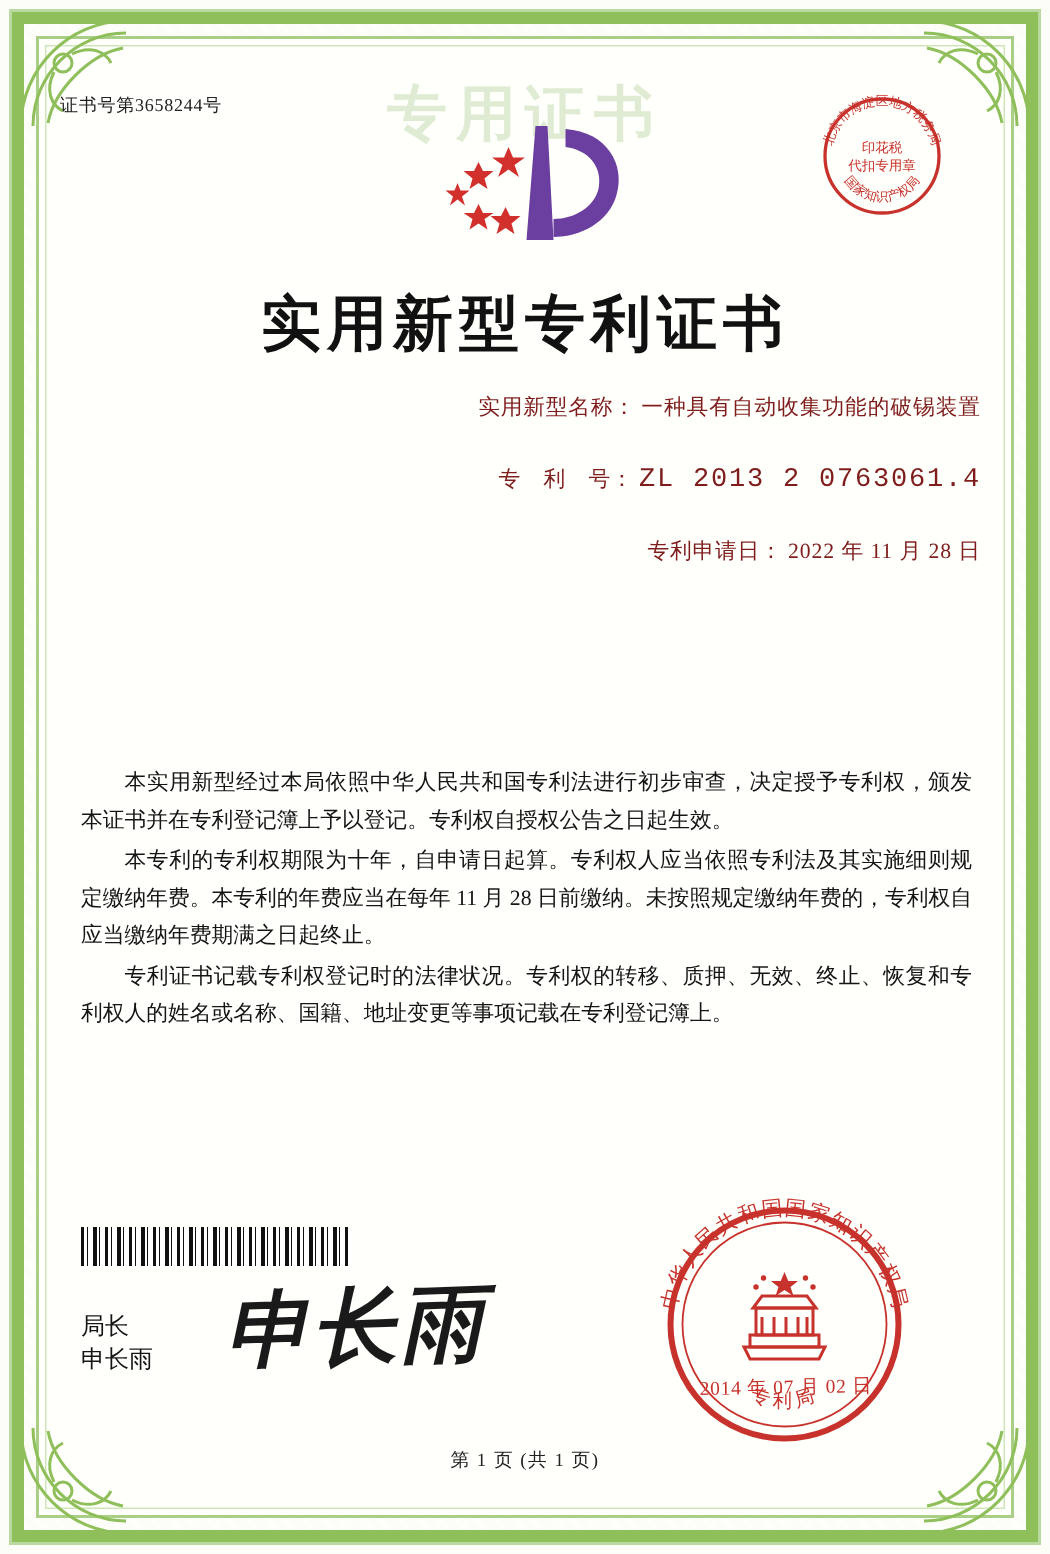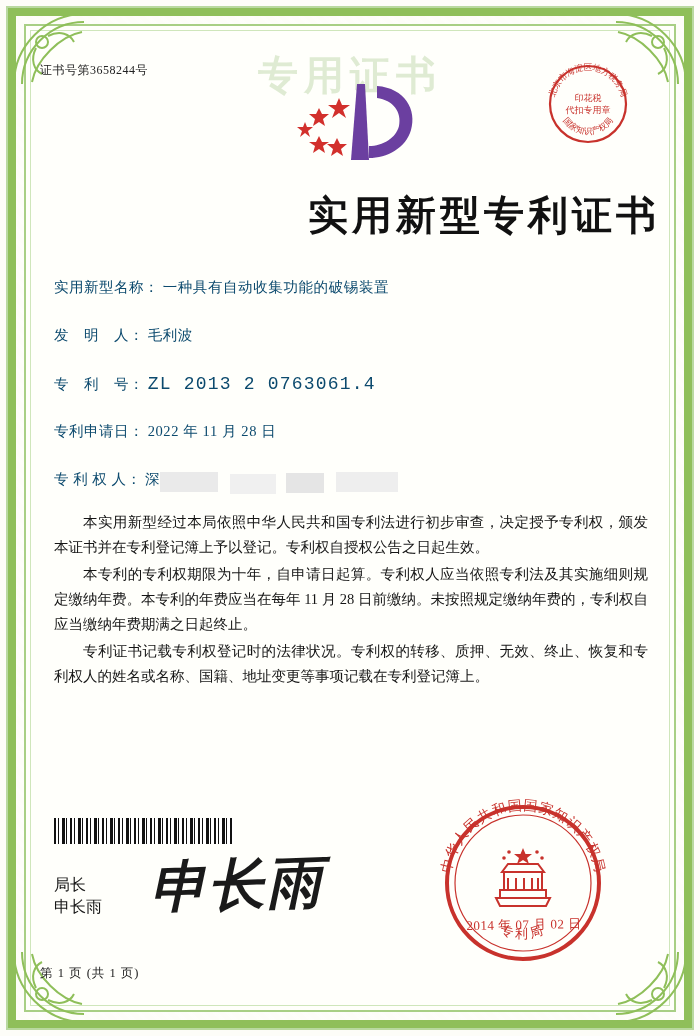--- a/index.html
+++ b/index.html
@@ -93,34 +93,35 @@
   .emblem {
     position: absolute;
     left: 50%; top: 38px;
     transform: translateX(-50%);
     width: 170px; height: 90px;
   }
 
   .main-title {
     position: absolute;
     left: 0; right: 0; top: 148px;
-    text-align: right;
+    text-align: center;
     font-size: 40px;
     font-weight: bold;
     letter-spacing: 4px;
     color: #111;
     font-family: "DejaVu Serif", serif;
   }
 
   .fields {
     position: absolute;
-    left: 14px; top: 238px;
+    left: 14px; top: 222px;
     width: 600px;
     font-size: 14.5px;
-    color: #0c4a6e;
+    color: #7f1d1d;
+    text-align: right;
   }
   .field-row {
     position: relative;
     height: 48px;
     white-space: nowrap;
   }
   .field-label {
     display: inline-block;
     letter-spacing: 0.5px;
   }
@@ -183,21 +184,21 @@
     font-style: italic;
     font-weight: bold;
     color: #1a1a1a;
     letter-spacing: 2px;
     transform: rotate(-2deg);
   }
 
   .page-footer {
     position: absolute;
     left: 0; right: 0; bottom: 14px;
-    text-align: left;
+    text-align: center;
     font-size: 12.5px;
     color: #222;
     letter-spacing: 1px;
   }
 
   
   .stamp-tr {
     position: absolute;
     right: 24px; top: 16px;
     width: 96px; height: 96px;
@@ -299,38 +300,26 @@
     </div>
 
     <div class="main-title">实用新型专利证书</div>
 
     <div class="fields">
       <div class="field-row">
         <span class="field-label">实用新型名称：</span>
         <span class="field-value">一种具有自动收集功能的破锡装置</span>
       </div>
       <div class="field-row">
-        <span class="field-label">发　明　人：</span>
-        <span class="field-value">毛利波</span>
-      </div>
-      <div class="field-row">
         <span class="field-label">专　利　号：</span>
         <span class="field-value mono">ZL 2013 2 0763061.4</span>
       </div>
       <div class="field-row">
         <span class="field-label">专利申请日：</span>
         <span class="field-value">2022 年 11 月 28 日</span>
-      </div>
-      <div class="field-row">
-        <span class="field-label">专 利 权 人：</span>
-        <span class="field-value">深</span>
-        <span class="redact r1"></span>
-        <span class="redact r2"></span>
-        <span class="redact r3"></span>
-        <span class="redact r4"></span>
       </div>
     </div>
 
     <div class="body-text">
       <p>本实用新型经过本局依照中华人民共和国专利法进行初步审查，决定授予专利权，颁发本证书并在专利登记簿上予以登记。专利权自授权公告之日起生效。</p>
       <p>本专利的专利权期限为十年，自申请日起算。专利权人应当依照专利法及其实施细则规定缴纳年费。本专利的年费应当在每年 11 月 28 日前缴纳。未按照规定缴纳年费的，专利权自应当缴纳年费期满之日起终止。</p>
       <p>专利证书记载专利权登记时的法律状况。专利权的转移、质押、无效、终止、恢复和专利权人的姓名或名称、国籍、地址变更等事项记载在专利登记簿上。</p>
     </div>
 
     <div class="barcode"></div>

